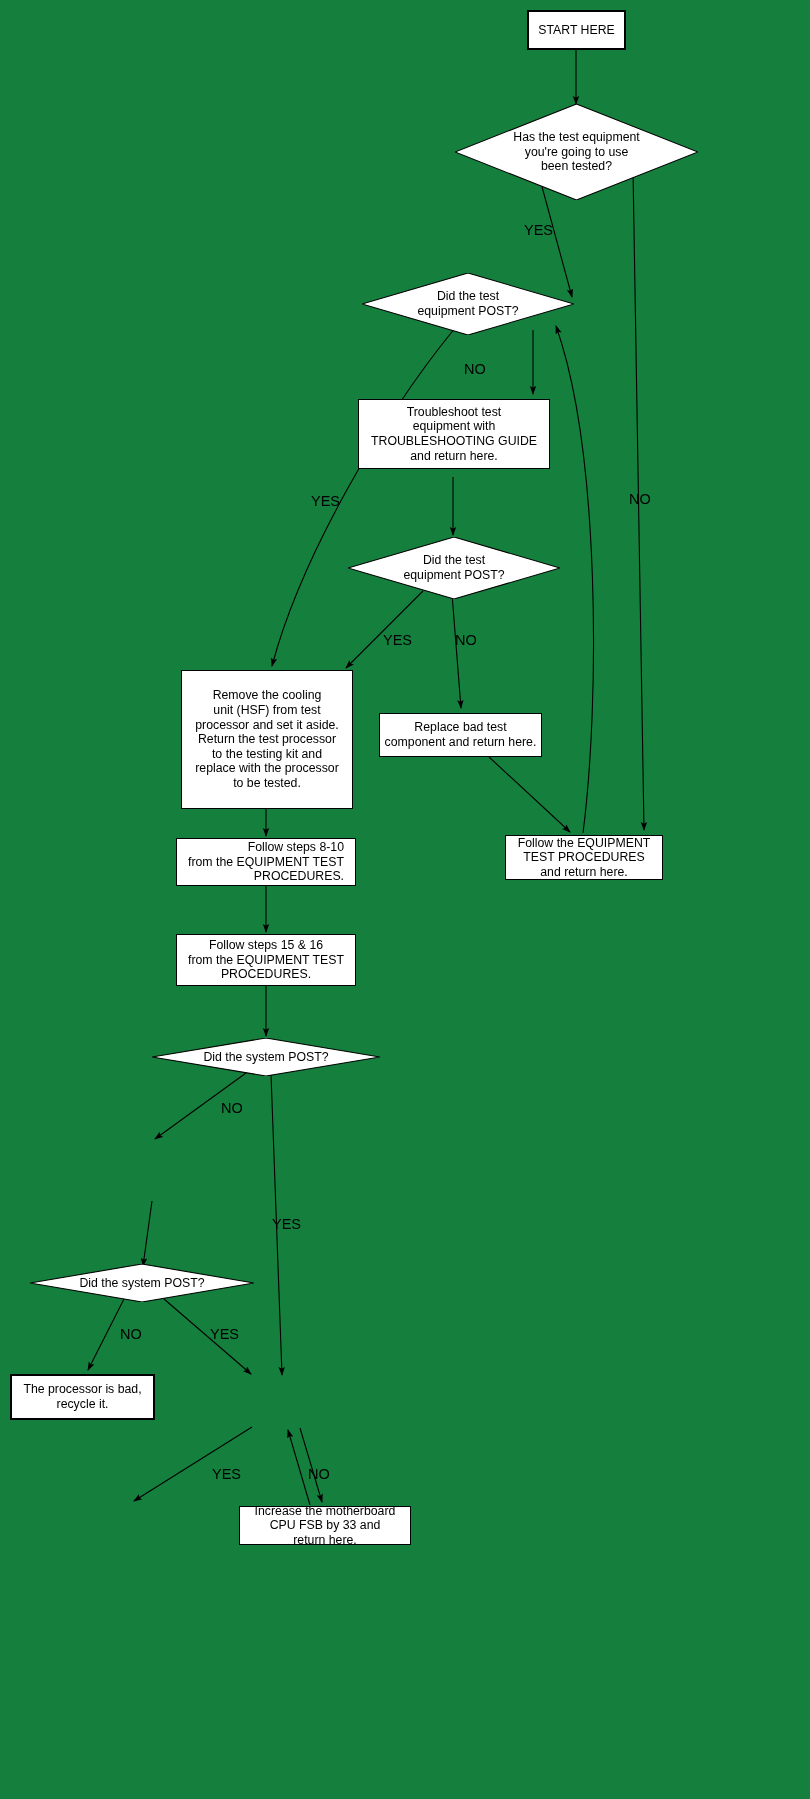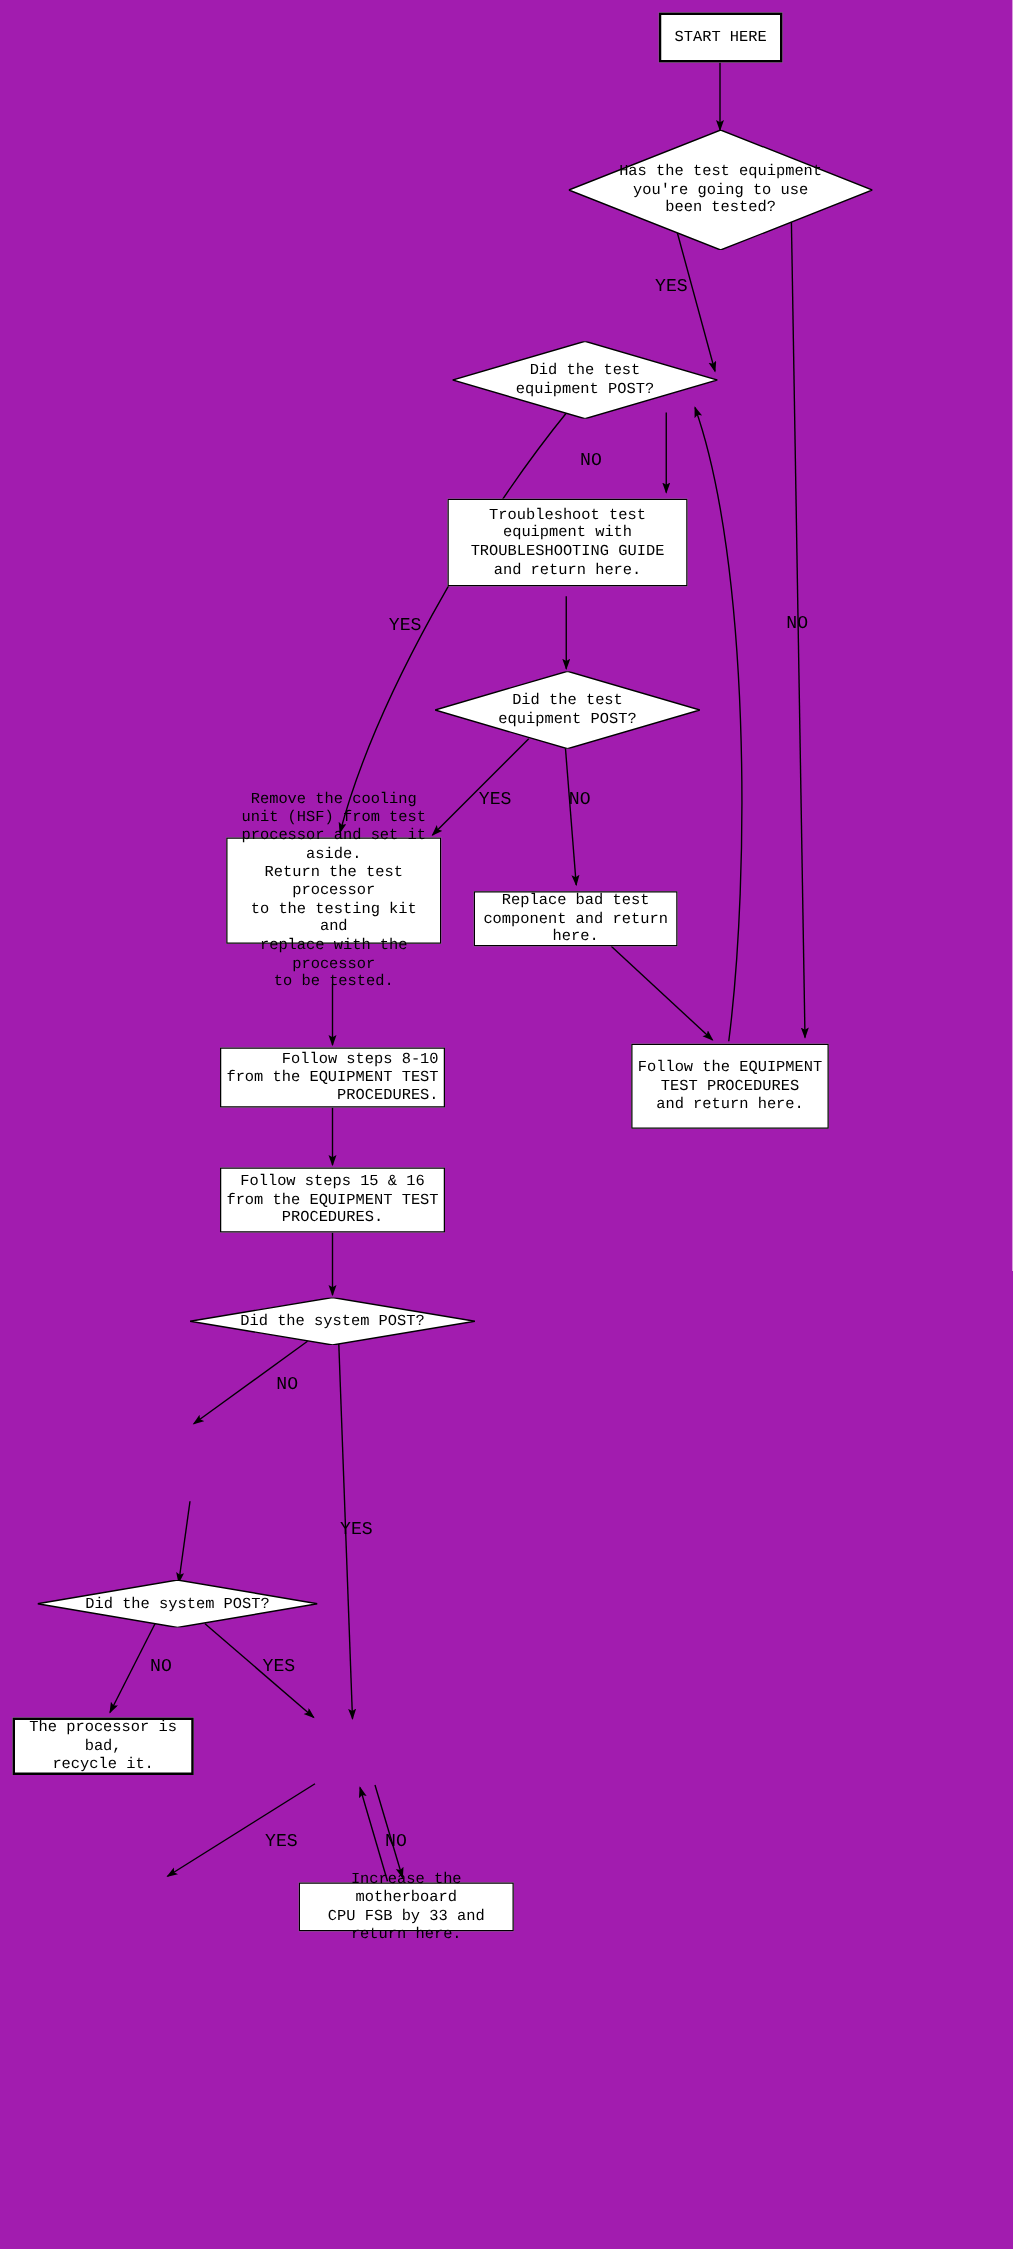--- a/index.html
+++ b/index.html
@@ -4,22 +4,22 @@
 <style>
   html, body {
     margin: 0;
     padding: 0;
     background: #ffffff;
   }
   #canvas {
     position: relative;
     width: 810px;
     height: 1799px;
-    background: #a21caf;
-    font-family: Liberation Mono, monospace;
+    background: #15803d;
+    font-family: Liberation Sans, sans-serif;
     overflow: hidden;
   }
   svg.edges {
     position: absolute;
     left: 0; top: 0;
     width: 810px;
     height: 1799px;
     pointer-events: none;
   }
   .node {
@@ -170,36 +170,36 @@
       <polygon points="106,0 212,31 106,62 0,31" fill="#ffffff" stroke="#000000" stroke-width="1.1"></polygon>
     </svg>
     <div class="diamond-label" style="white-space:pre-line;">Did the test
 equipment POST?</div>
   </div>
 
   <div class="edge-label" style="left:383px; top:632px;">YES</div>
 
   <div class="edge-label" style="left:455px; top:632px;">NO</div>
 
-  <div class="node box" style="left:181px; top:670px; width:172px; height:85px;">
+  <div class="node box" style="left:181px; top:670px; width:172px; height:139px;">
     <span style="white-space:pre-line;">Remove the cooling
 unit (HSF) from test
 processor and set it aside.
 Return the test processor
 to the testing kit and
 replace with the processor
 to be tested.</span>
   </div>
 
   <div class="node box" style="left:379px; top:713px; width:163px; height:44px;">
     <span style="white-space:pre-line;">Replace bad test
 component and return here.</span>
   </div>
 
-  <div class="node box" style="left:505px; top:835px; width:158px; height:68px;text-align:center;">
+  <div class="node box" style="left:505px; top:835px; width:158px; height:45px;text-align:center;">
     <span style="white-space:pre-line;">Follow the EQUIPMENT
 TEST PROCEDURES
 and return here.</span>
   </div>
 
   <div class="node box" style="left:176px; top:838px; width:180px; height:48px;">
     <span style="white-space:pre-line;text-align:right;">Follow steps 8-10
 from the EQUIPMENT TEST
 PROCEDURES.</span>
   </div>

